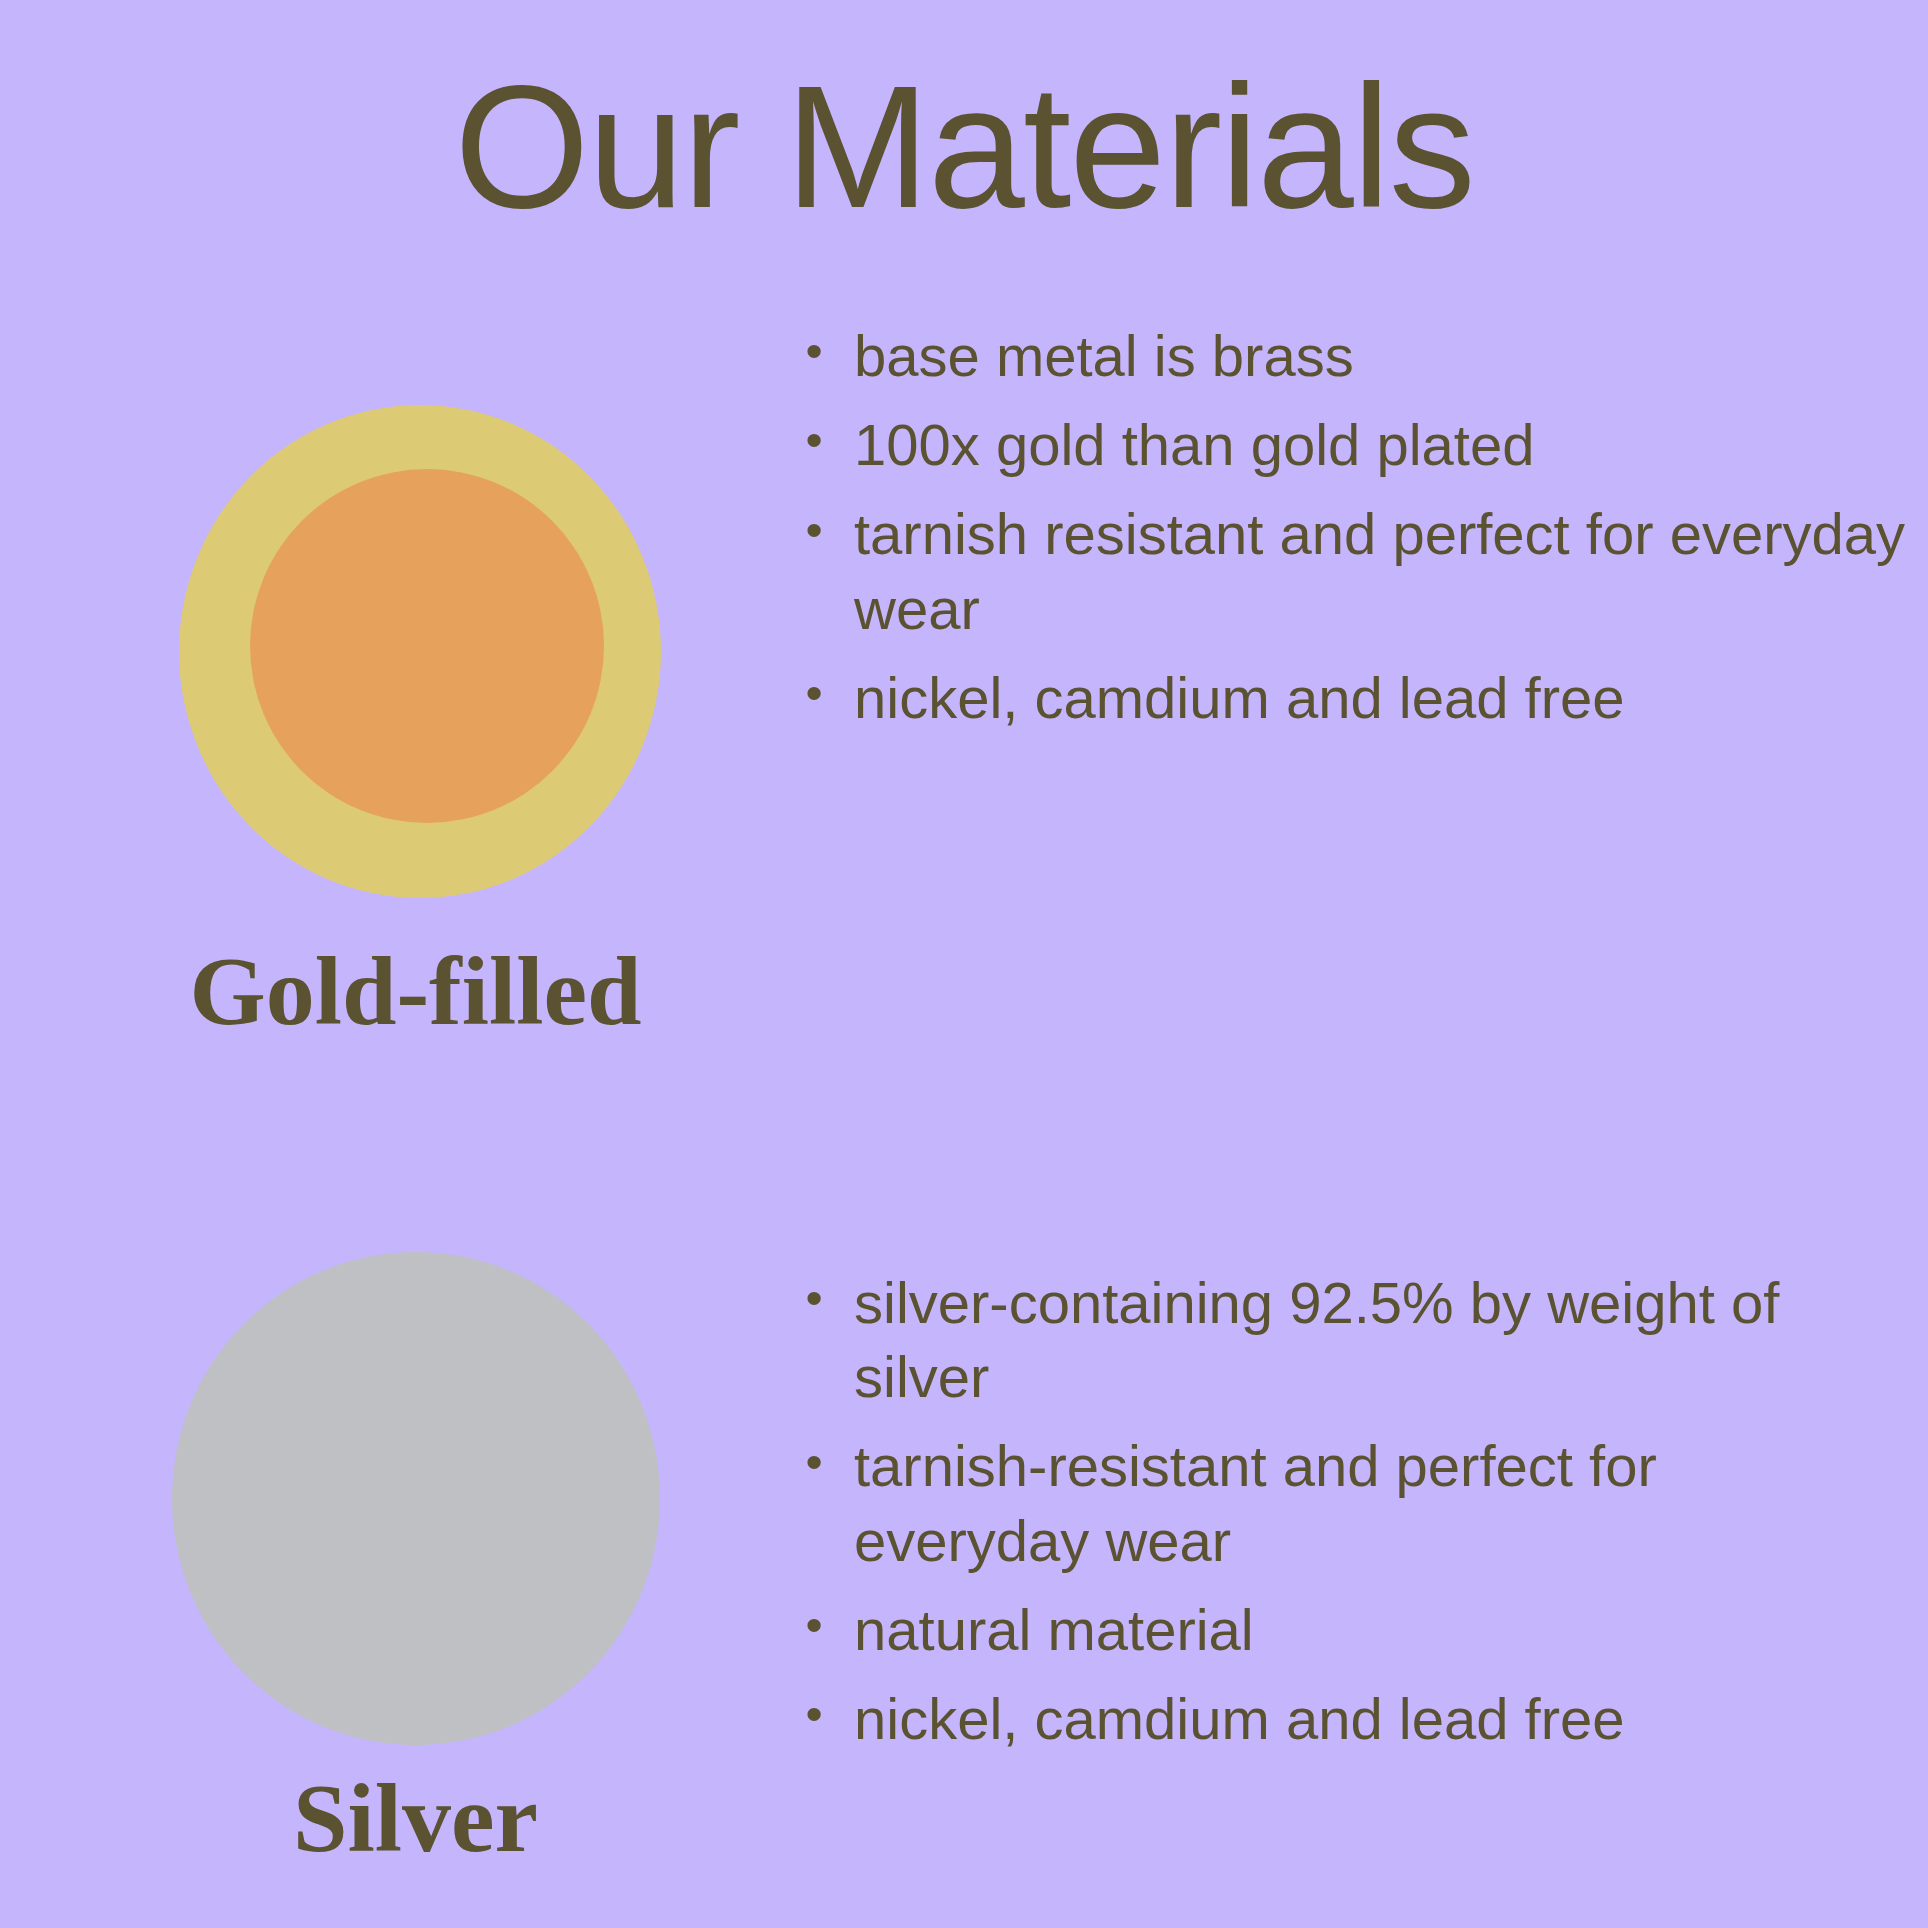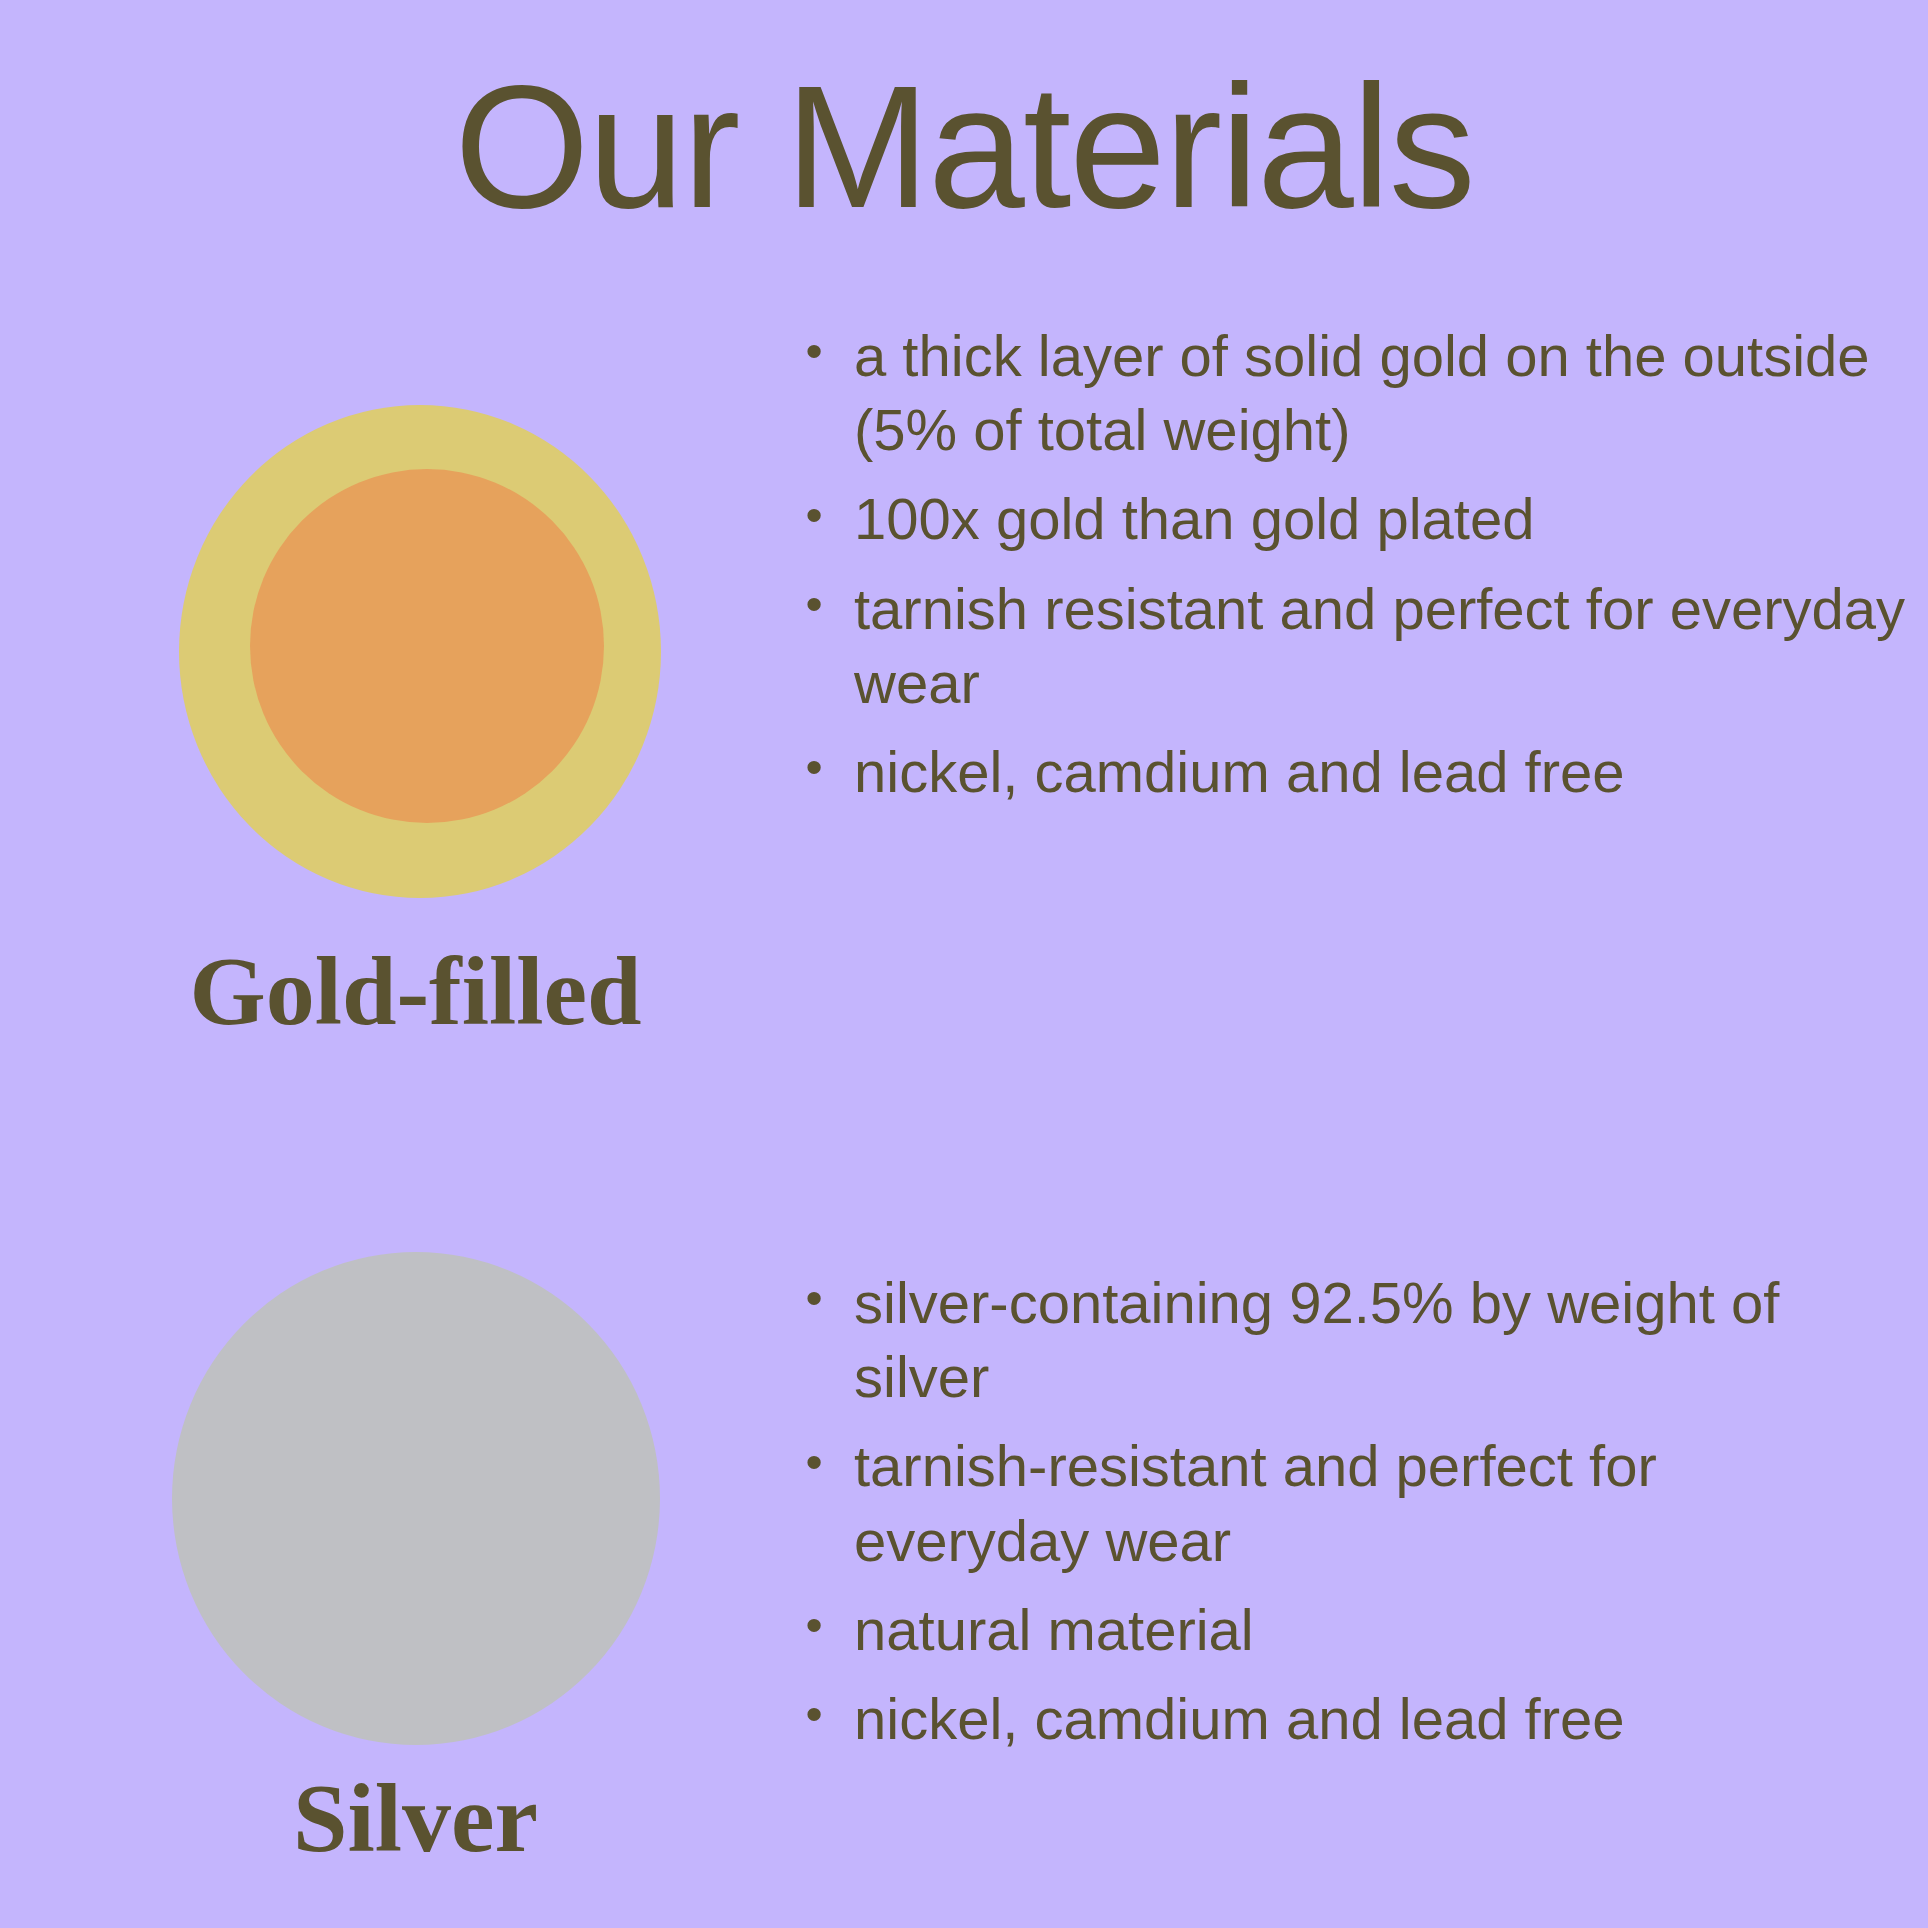--- a/index.html
+++ b/index.html
@@ -151,21 +151,21 @@
 
     <div class="swatch-col">
       <div class="circle-wrap">
         <div class="gold-outer"></div>
         <div class="gold-inner"></div>
       </div>
       <div class="swatch-label" id="gold-label">Gold-filled</div>
     </div>
 
     <ul class="bullets" id="gold-bullets">
-      <li>a thick layer of solid gold on the outside (5% of total weight)</li>
+      <li>base metal is brass</li>
       <li>100x gold than gold plated</li>
       <li>tarnish resistant and perfect for everyday wear</li>
       <li>nickel, camdium and lead free</li>
     </ul>
   </div>
 
   <div class="section" id="silver-section">
 
     <div class="swatch-col">
       <div class="circle-wrap">

